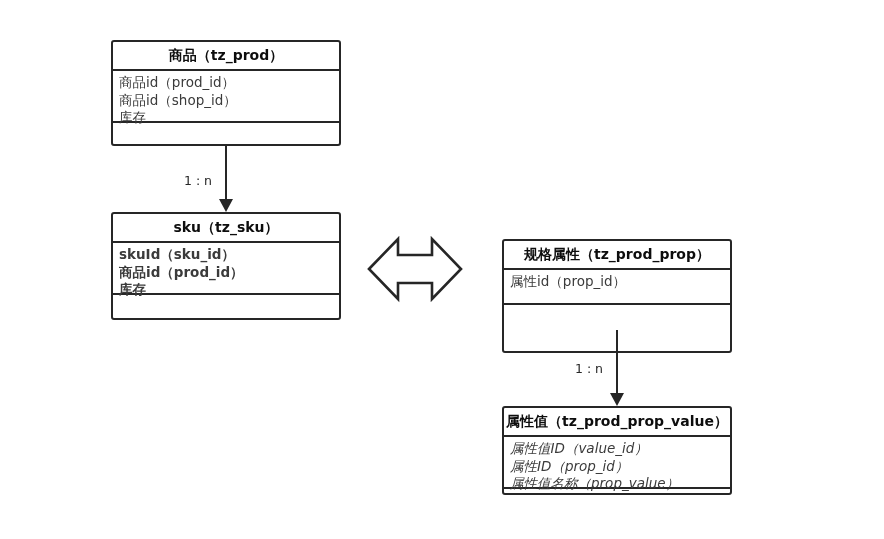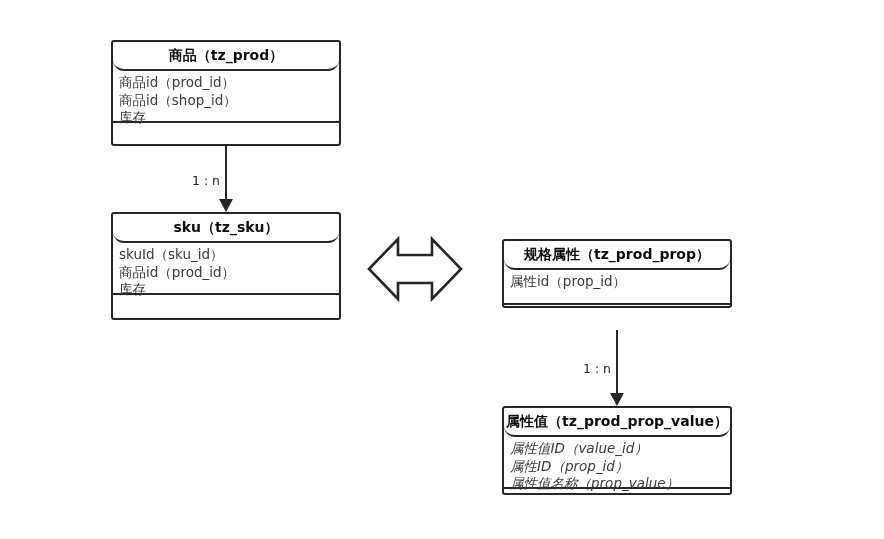--- a/index.html
+++ b/index.html
@@ -30,21 +30,20 @@
     box-sizing: border-box;
     height: 29px;
     line-height: 27px;
     text-align: center;
     font-weight: bold;
     font-size: 14px;
     color: #0d0d0d;
     border-bottom: 2px solid #262626;
     white-space: nowrap;
     overflow: hidden;
-    border-radius: 11px;
   }
   .entity-attrs {
     box-sizing: border-box;
     border-bottom: 2px solid #262626;
     padding: 3px 0 4px 6px;
   }
   .attr-row {
     font-size: 13.5px;
     line-height: 17.5px;
     color: #3b3b3b;
@@ -66,21 +65,21 @@
     height: 0;
     border-left: 7px solid transparent;
     border-right: 7px solid transparent;
     border-top: 13px solid #262626;
   }
   .conn-label {
     position: absolute;
     font-size: 12.5px;
     color: #262626;
     white-space: nowrap;
-    text-align: right;
+    text-align: center;
   }
 
   
   .double-arrow {
     position: absolute;
   }
 </style>
 </head>
 <body>
 
@@ -91,29 +90,29 @@
     <div class="entity-attrs" style="height:52px;">
       <div class="attr-row">商品id（prod_id）</div>
       <div class="attr-row">商品id（shop_id）</div>
       <div class="attr-row">库存</div>
     </div>
     <div class="entity-methods" style="height:21px;"></div>
   </div>
 
   <div class="entity" style="left:111px; top:212px; width:230px; height:108px;">
     <div class="entity-title">sku（tz_sku）</div>
-    <div class="entity-attrs" style="height:52px;">
+    <div class="entity-attrs" style="height:52px;font-weight:bold;">
       <div class="attr-row">skuId（sku_id）</div>
       <div class="attr-row">商品id（prod_id）</div>
       <div class="attr-row">库存</div>
     </div>
     <div class="entity-methods" style="height:23px;"></div>
   </div>
 
-  <div class="entity" style="left:502px; top:239px; width:230px; height:69px;">
+  <div class="entity" style="left:502px; top:239px; width:230px; height:114px;">
     <div class="entity-title">规格属性（tz_prod_prop）</div>
     <div class="entity-attrs" style="height:35px;">
       <div class="attr-row">属性id（prop_id）</div>
     </div>
     <div class="entity-methods" style="height:23px;"></div>
   </div>
 
   <div class="entity" style="left:502px; top:406px; width:230px; height:89px;">
     <div class="entity-title">属性值（tz_prod_prop_value）</div>
     <div class="entity-attrs" style="height:52px;font-style:italic;">

